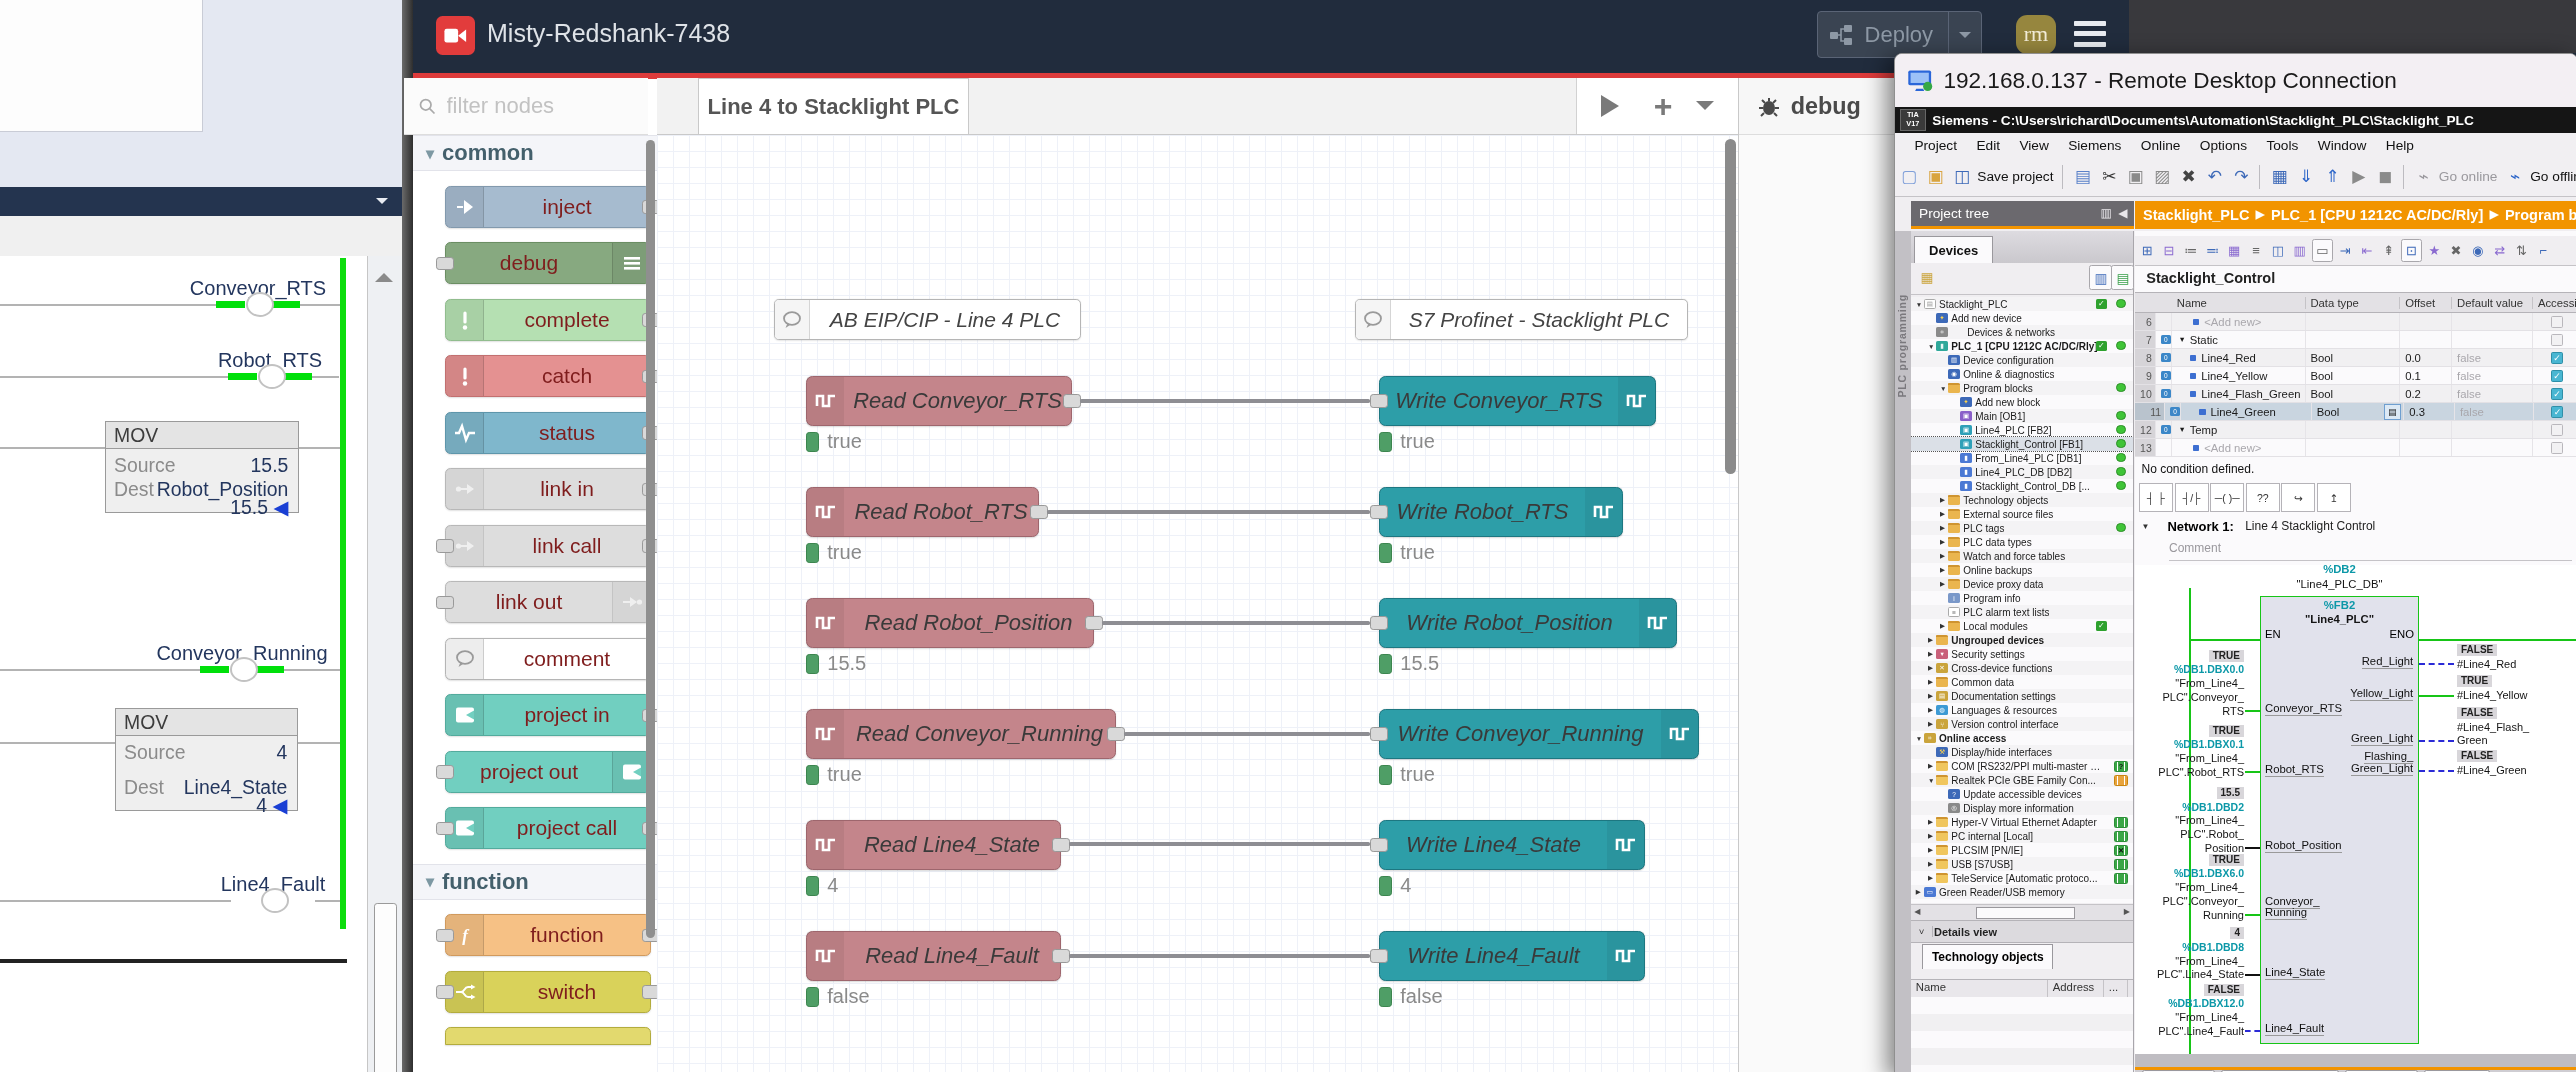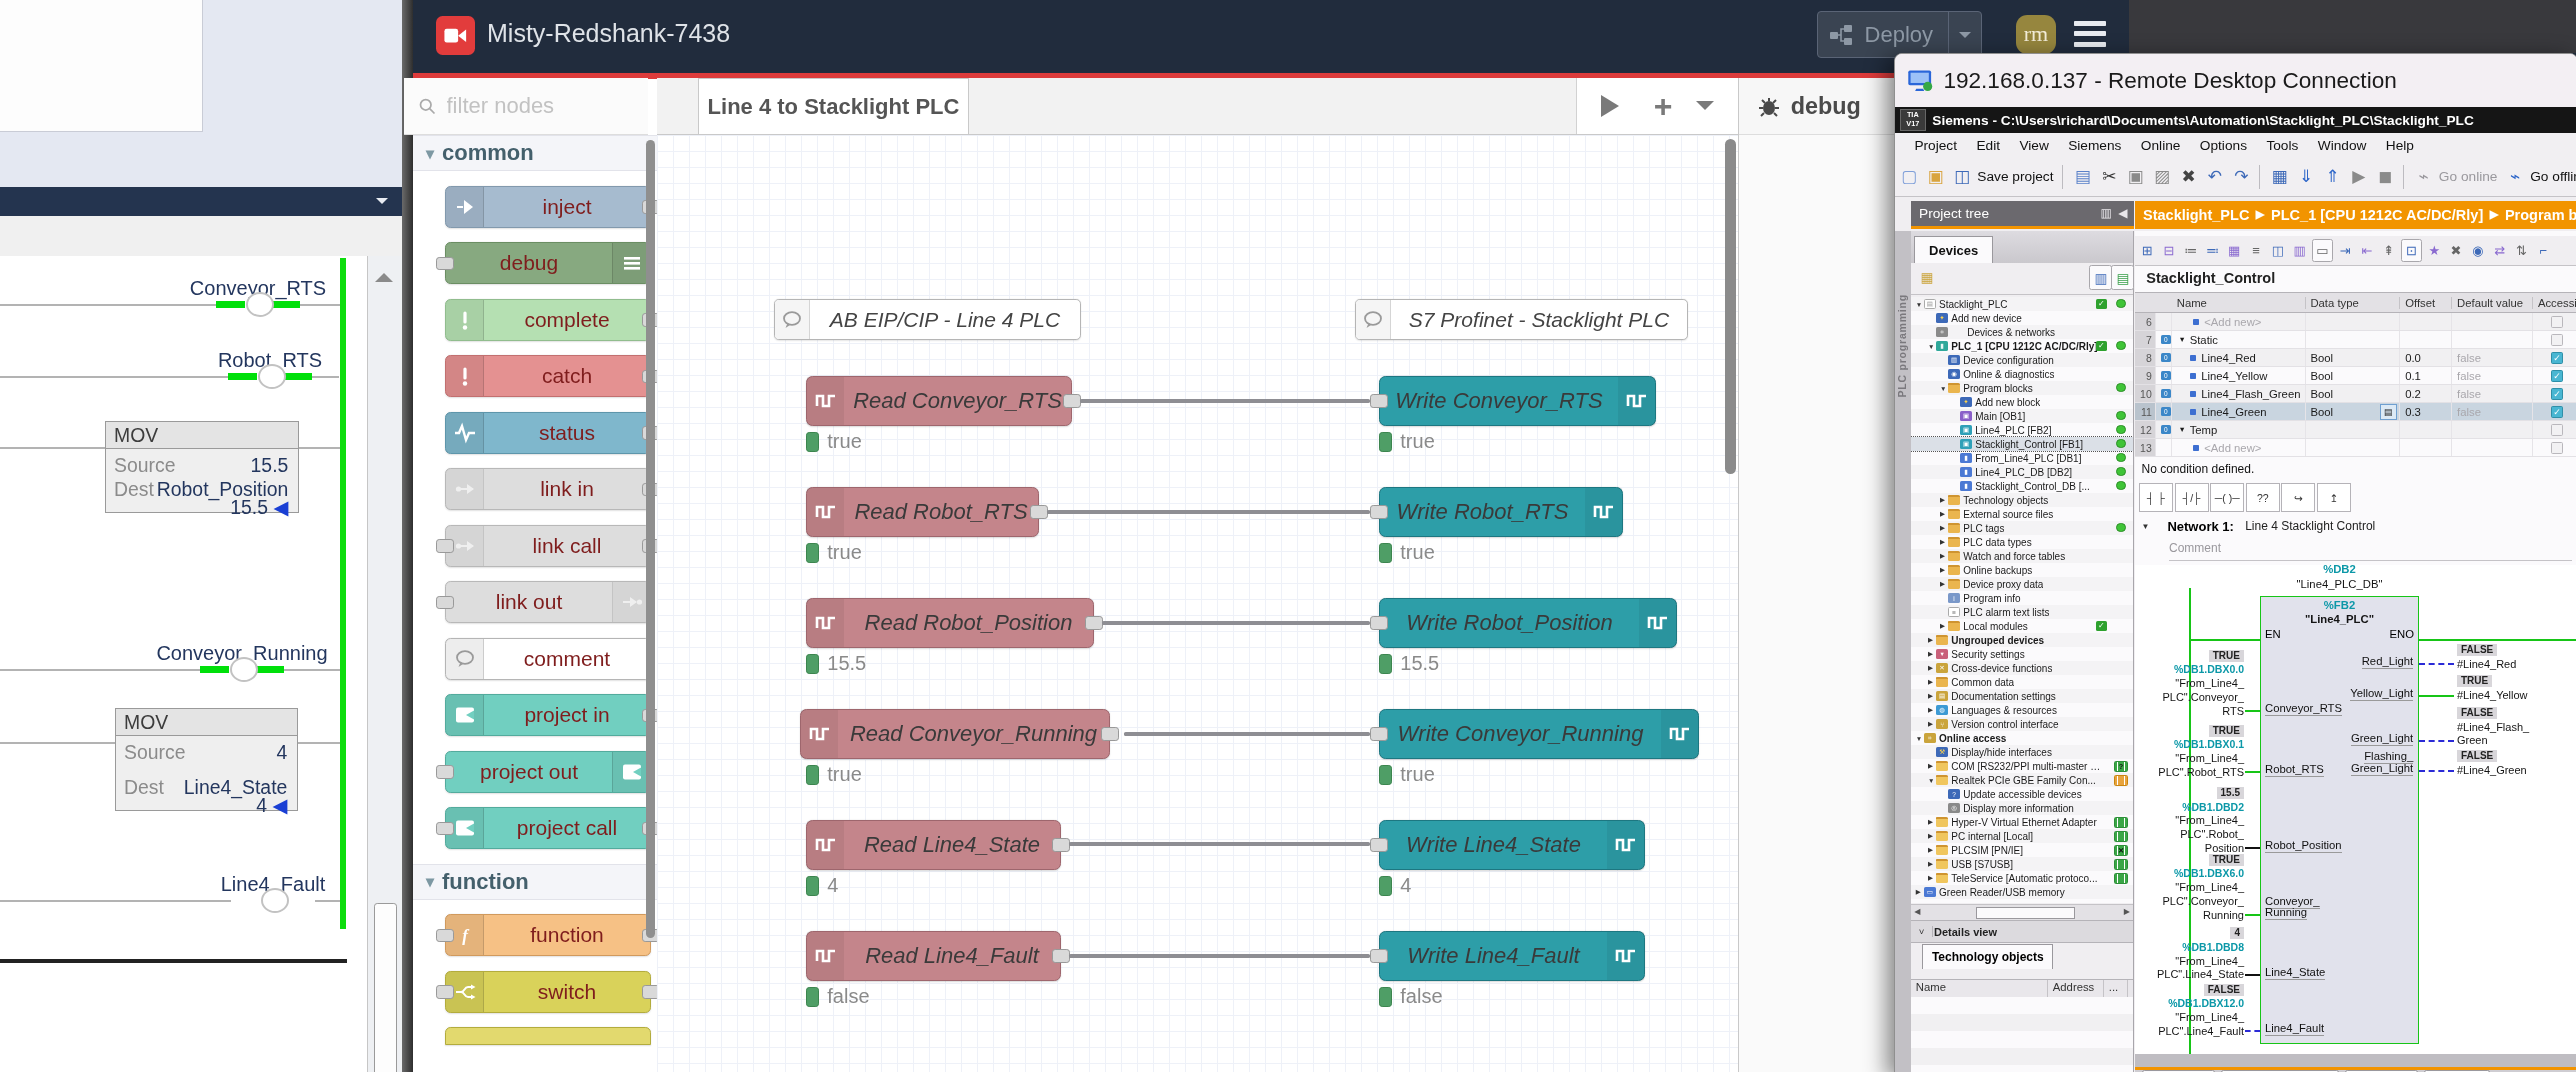--- a/index.html
+++ b/index.html
@@ -558,21 +558,21 @@
     </div>
     <div class="nr-wire" style="left: 445px; top: 486px; width: 268px;"></div>
     <div class="nr-status" style="left: 149px; top: 517px;">
       <span class="dot"></span>
       <span class="stx">15.5</span>
     </div>
     <div class="nr-status" style="left: 722px; top: 517px;">
       <span class="dot"></span>
       <span class="stx">15.5</span>
     </div>
-    <div class="nr-node" style="left: 143px; top: 574px; width: 310px; background: rgb(196, 133, 139); border-color: rgb(158, 102, 109);">
+    <div class="nr-node" style="left: 149px; top: 574px; width: 310px; background: rgb(196, 133, 139); border-color: rgb(158, 102, 109);">
       <span class="zone zl">
         <svg width="24" height="24" viewBox="0 0 24 24">
           <path d="M3 17V7h6v10h6V7h6" stroke="#fff" stroke-width="2.6" fill="none"></path>
         </svg>
       </span>
       <span class="lbl">Read Conveyor_Running</span>
       <span class="port pr"></span>
     </div>
     <div class="nr-node" style="left: 722px; top: 574px; width: 320px; background: rgb(45, 158, 168); border-color: rgb(29, 119, 129);">
       <span class="lbl">Write Conveyor_Running</span>
@@ -1145,21 +1145,21 @@
             <span class="">Line4_Flash_Green</span>
           </span>
           <span class="c" style="width:95px">Bool</span>
           <span class="c" style="width:52px">0.2</span>
           <span class="c ghost" style="width:81px">false</span>
           <span class="c" style="width:44px;justify-content:center">
             <span class="cb on">✓</span>
           </span>
         </div>
         <div class="vtr sel">
-          <span class="c num" style="width:21px">11</span>
+          <span class="c num" style="width:31px">11</span>
           <span class="c" style="width:16px">
             <span class="ioic">0</span>
           </span>
           <span class="c" style="width:134px;padding-left:18px">
             <span class="bullet"></span>
             <span class="">Line4_Green</span>
           </span>
           <span class="c" style="width:95px">Bool<span class="ddbtn">▤</span></span>
           <span class="c" style="width:52px">0.3</span>
           <span class="c ghost" style="width:81px">false</span>

